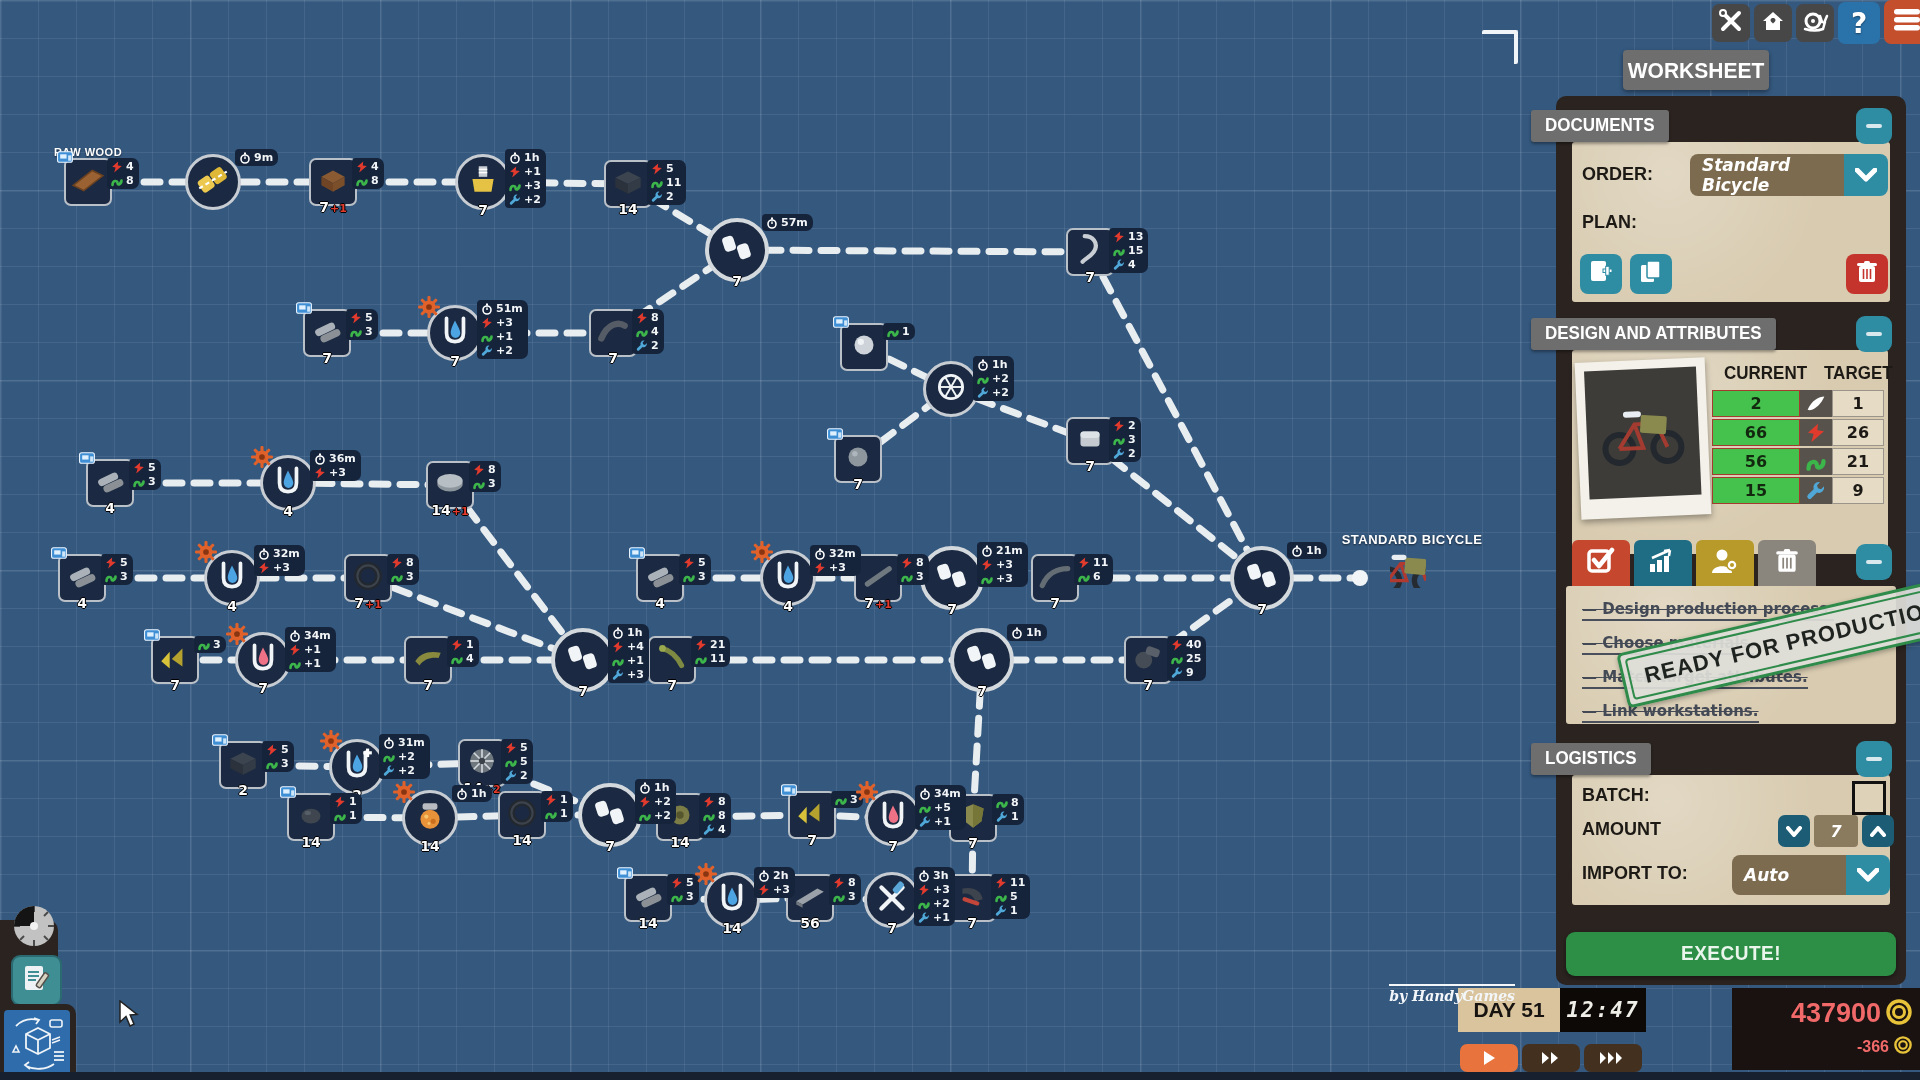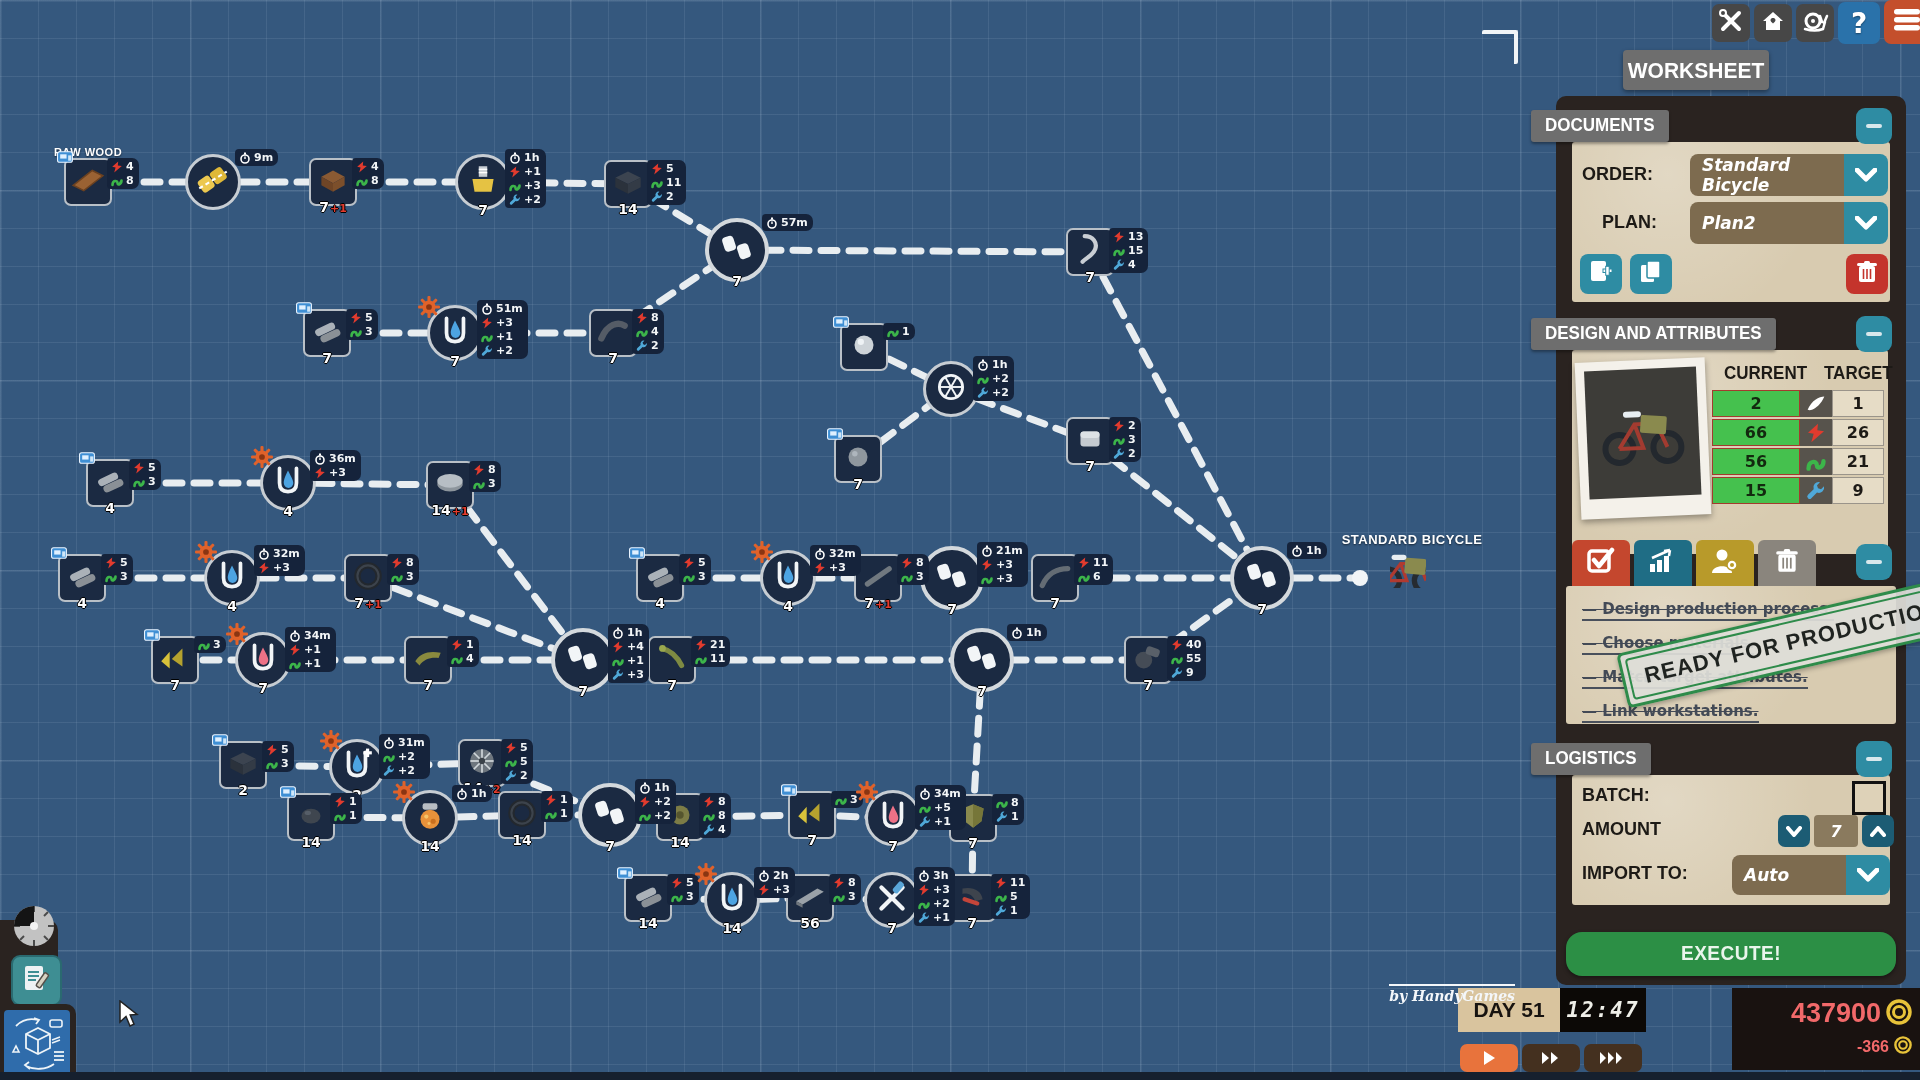--- a/index.html
+++ b/index.html
@@ -82,21 +82,21 @@
   #stamp{position:absolute;left:52px;top:28px;transform:rotate(-13deg);background:rgba(222,222,216,.93);
     border:3px solid #2e8b4a;border-radius:6px;padding:4px;z-index:6;box-shadow:0 2px 5px rgba(0,0,0,.3);}
   #stamp .inner{border:2px solid #2e8b4a;border-radius:4px;padding:6px 14px;
     font:bold 22px "Liberation Sans",sans-serif;color:#1f2320;letter-spacing:1px;white-space:nowrap;}
   
   .checkbox{position:absolute;width:28px;height:28px;background:#ded2b8;border:3px solid #111;}
   .step-btn{position:absolute;width:32px;height:32px;background:#1c5c74;border-radius:7px;
     display:flex;align-items:center;justify-content:center;}
   .amount-field{position:absolute;width:44px;height:32px;background:#8a7a5e;border-radius:4px;
     display:flex;align-items:center;justify-content:center;font:bold italic 16px "DejaVu Sans",sans-serif;color:#fff;}
-  #execute-btn{position:absolute;left:10px;top:836px;width:330px;height:44px;background:#2c8f45;border-radius:16px;
+  #execute-btn{position:absolute;left:10px;top:836px;width:330px;height:44px;background:#2c8f45;border-radius:9px;
     display:flex;align-items:center;justify-content:center;box-shadow:0 2px 4px rgba(0,0,0,.4);}
   #execute-btn span{font:bold 19px "Liberation Sans",sans-serif;color:#eaf5ec;transform:scaleY(1.05);letter-spacing:.5px;}
   
   #time-panel{position:absolute;left:1456px;top:986px;width:192px;height:88px;}
   #day-box{position:absolute;left:2px;top:2px;width:102px;height:44px;background:#d9c49e;
     display:flex;align-items:center;justify-content:center;font:bold 21px "Liberation Sans",sans-serif;color:#171310;}
   #lcd-box{position:absolute;left:104px;top:2px;width:86px;height:44px;background:#0c0906;
     display:flex;align-items:center;justify-content:center;
     font:italic bold 21px "DejaVu Sans Mono",monospace;color:#efefe8;letter-spacing:2px;}
   .play-btn{position:absolute;top:58px;width:58px;height:28px;border-radius:7px;background:#44301f;
@@ -1025,21 +1025,21 @@
         <div class="brow">
           <svg width="12" height="12" viewBox="0 0 12 12">
             <path d="M7.2 0.5 L1.2 5.8 L4.6 6.4 L3.2 11.5 L10.8 5 L6.8 4.4 Z" fill="#e23b2e"></path>
           </svg>
           <span>40</span>
         </div>
         <div class="brow">
           <svg width="12" height="12" viewBox="0 0 12 12">
             <path d="M1.5 10 C1.5 5 6.5 5 6.5 8 C6.5 10.5 10.5 9.5 10.5 5.5" stroke="#3cb54a" stroke-width="2.6" fill="none" stroke-linecap="round"></path>
           </svg>
-          <span>55</span>
+          <span>25</span>
         </div>
         <div class="brow">
           <svg width="12" height="12" viewBox="0 0 12 12">
             <path d="M10.8 3.1 A3.2 3.2 0 0 1 6.6 6.9 L3.2 10.3 A1.4 1.4 0 0 1 1.2 8.3 L4.6 4.9 A3.2 3.2 0 0 1 8.4 0.7 L6.6 2.5 L7.2 4.3 L9 4.9 Z" fill="#4fa8d8"></path>
           </svg>
           <span>9</span>
         </div>
       </div>
       <div class="nlabel">7</div>
     </div>
@@ -1584,32 +1584,22 @@
     <div class="dropdown" style="left:118px;top:12px;width:198px;">
       <div class="dd-field">
           <span>Standard Bicycle</span>
         </div>
       <div class="dd-btn">
         <svg width="22" height="14" viewBox="0 0 22 14">
             <path d="M2 2 L11 11 L20 2" stroke="#fff" stroke-width="5" fill="none" stroke-linecap="round" stroke-linejoin="round"></path>
           </svg>
         </div>
     </div>
-    <div class="abs" style="left:10px;top:70px;margin-left:20px;">
+    <div class="abs" style="left:10px;top:70px;">
       <span class="fld-label">PLAN:</span></div>
-    <div class="dropdown" style="left:118px;top:60px;width:198px;">
-      <div class="dd-field">
-          <span>Plan2</span>
-        </div>
-      <div class="dd-btn">
-        <svg width="22" height="14" viewBox="0 0 22 14">
-            <path d="M2 2 L11 11 L20 2" stroke="#fff" stroke-width="5" fill="none" stroke-linecap="round" stroke-linejoin="round"></path>
-          </svg>
-        </div>
-    </div>
     <div class="sq-btn teal" style="left:8px;top:112px;">
       <span>
         <svg width="24" height="26" viewBox="0 0 24 26">
             <rect x="2" y="2" width="15" height="20" rx="2" fill="#fff"></rect>
             <rect x="14" y="10" width="9" height="3.5" fill="#fff" stroke="#2e8ca3" stroke-width="1"></rect>
             <rect x="16.7" y="7.3" width="3.5" height="9" fill="#fff" stroke="#2e8ca3" stroke-width="1"></rect>
           </svg></span>
     </div>
     <div class="sq-btn teal" style="left:58px;top:112px;">
       <span>

